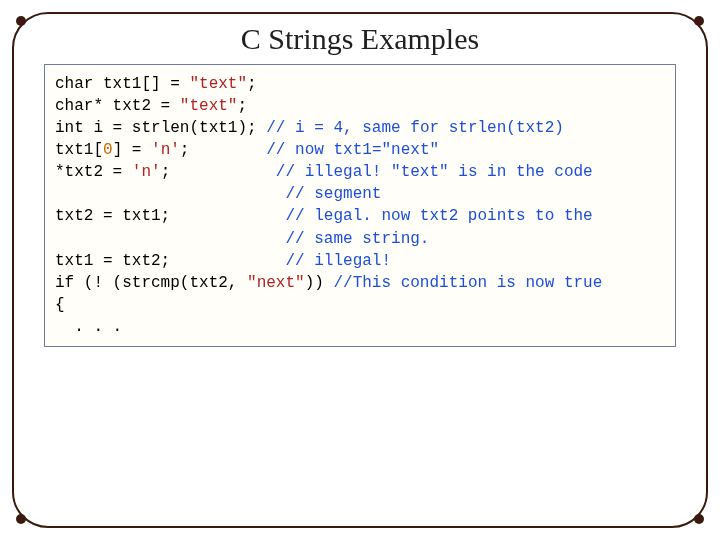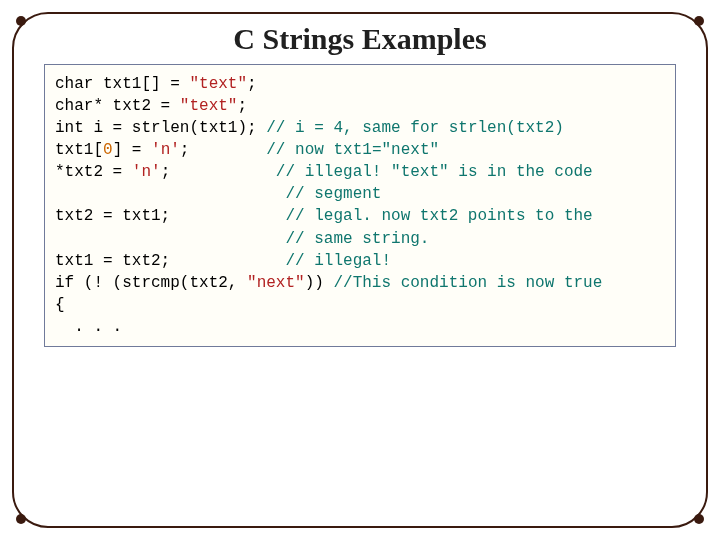--- a/index.html
+++ b/index.html
@@ -31,38 +31,38 @@
   .corner-dot.tl { top: 2px; left: 2px; }
   .corner-dot.tr { top: 2px; right: 2px; }
   .corner-dot.bl { bottom: 2px; left: 2px; }
   .corner-dot.br { bottom: 2px; right: 2px; }
   .title {
     text-align: center;
     font-size: 30px;
     color: #202020;
     margin-top: 8px;
     margin-bottom: 8px;
-    font-weight: bold;
+    font-weight: normal;
   }
   .code-box {
     margin: 0 30px 0 30px;
     border: 1.5px solid #707a9a;
     background: #fffef8;
     padding: 8px 10px 8px 10px;
     font-family: Consolas, "Courier New", monospace;
     font-size: 16px;
     line-height: 1.38;
     color: #000;
     white-space: pre;
     overflow: hidden;
   }
   .kw { color: #000000; }
   .num { color: #cc6600; }
   .str { color: #b22222; }
-  .cm { color: #0f766e; }
+  .cm { color: #1d4ed8; }
   .line { display: block; }
 </style>
 </head>
 <body>
 
 <div class="slide">
   <div class="corner-dot tl"></div>
   <div class="corner-dot tr"></div>
   <div class="corner-dot bl"></div>
   <div class="corner-dot br"></div>

